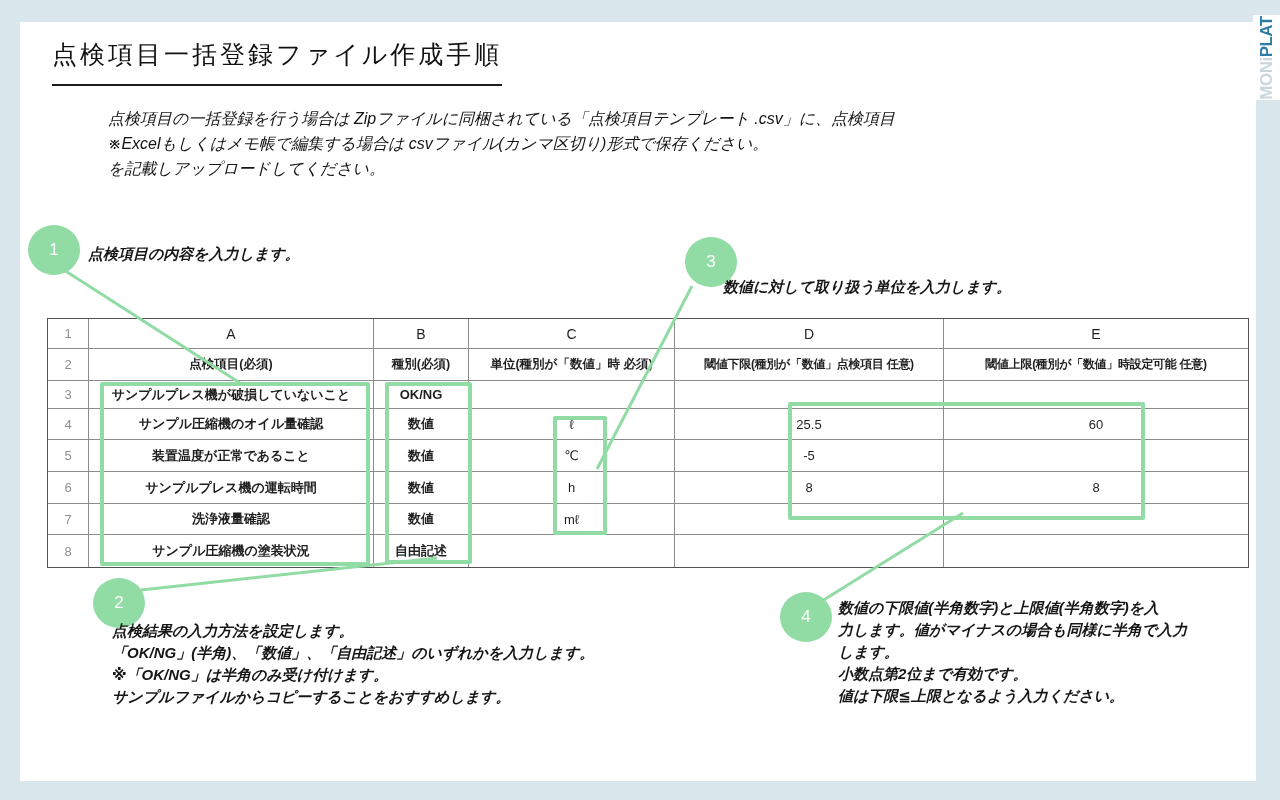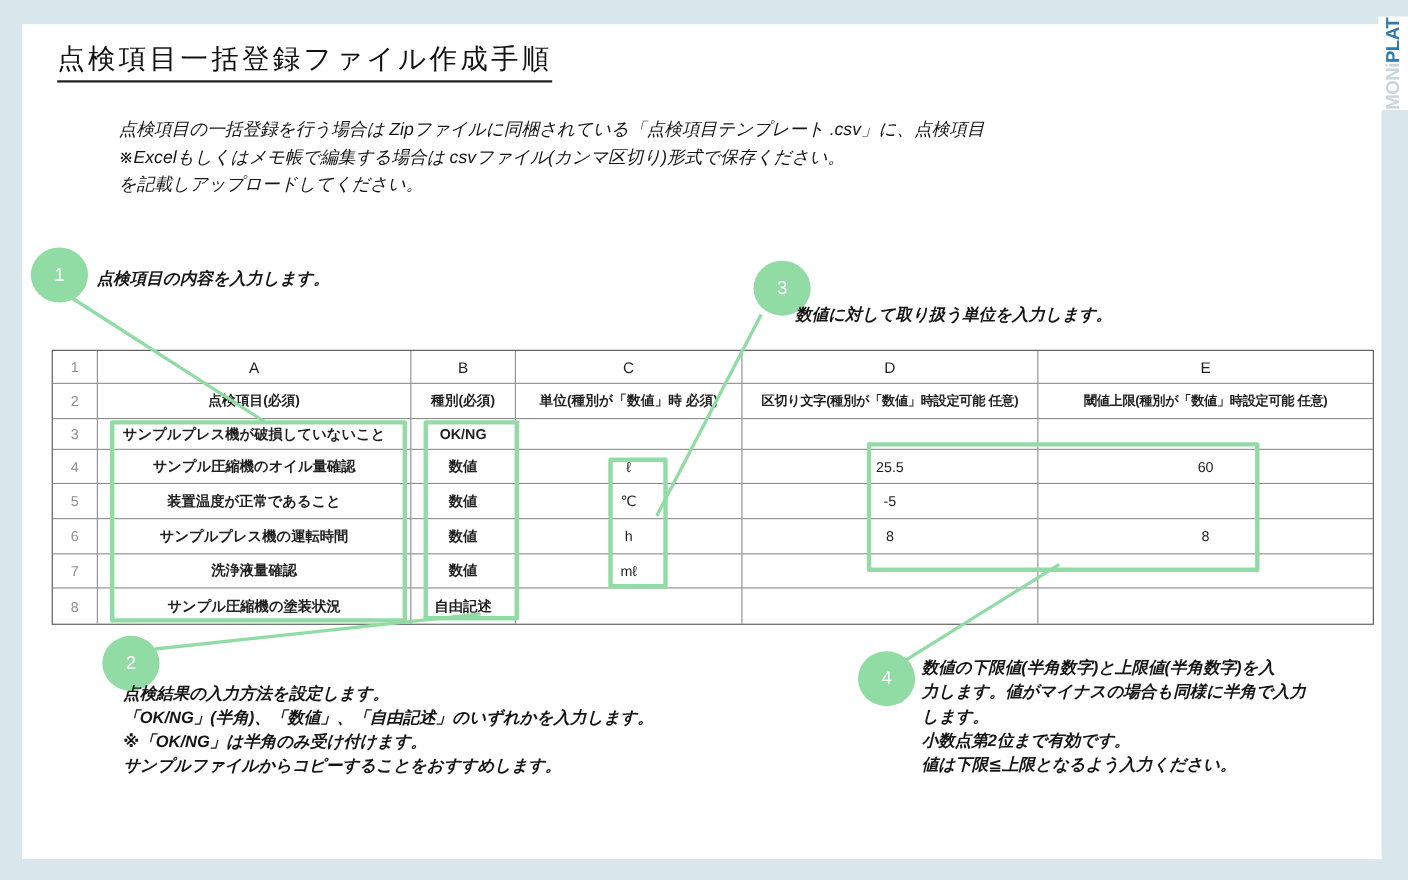--- a/index.html
+++ b/index.html
@@ -8,21 +8,21 @@
     background:#d9e6ec;
     font-family:"Liberation Sans","DejaVu Sans",sans-serif;
     color:#1c1c1c;
   }
   .card{position:absolute;left:20px;top:22px;width:1236px;height:759px;background:#ffffff;}
 
   
   .page-title{
     position:absolute;left:52px;top:38px;
     font-size:25px;font-weight:500;letter-spacing:3px;color:#111;
-    border-bottom:2px solid #1c1c1c;padding-bottom:3px;line-height:32px;
+    border-bottom:2px solid #1c1c1c;padding-bottom:14px;line-height:32px;
   }
   
   .intro{
     position:absolute;left:108px;top:106px;
     font-size:16px;font-weight:500;line-height:25px;color:#141414;font-style:italic;
   }
 
   
   .sheet{
     position:absolute;left:47px;top:318px;
@@ -100,21 +100,21 @@
     <div class="cell rownum">1</div>
     <div class="cell letter">A</div>
     <div class="cell letter">B</div>
     <div class="cell letter">C</div>
     <div class="cell letter">D</div>
     <div class="cell letter last-col">E</div>
     <div class="cell rownum">2</div>
     <div class="cell colhead">点検項目(必須)</div>
     <div class="cell colhead">種別(必須)</div>
     <div class="cell colhead">単位(種別が「数値」時 必須)</div>
-    <div class="cell colhead tight">区切り文字(種別が「数値」時設定可能 任意)</div>
+    <div class="cell colhead tight">閾値下限(種別が「数値」点検項目 任意)</div>
     <div class="cell colhead tight last-col">閾値上限(種別が「数値」時設定可能 任意)</div>
     <div class="cell rownum">3</div>
     <div class="cell bold">サンプルプレス機が破損していないこと</div>
     <div class="cell bold">OK/NG</div>
     <div class="cell"></div>
     <div class="cell"></div>
     <div class="cell last-col"></div>
     <div class="cell rownum">4</div>
     <div class="cell bold">サンプル圧縮機のオイル量確認</div>
     <div class="cell bold">数値</div>

